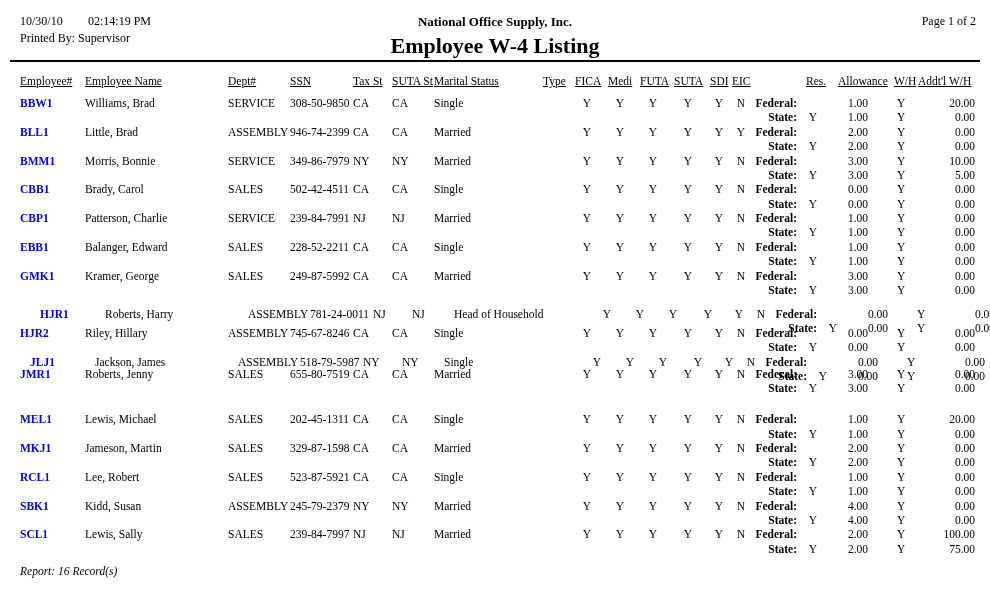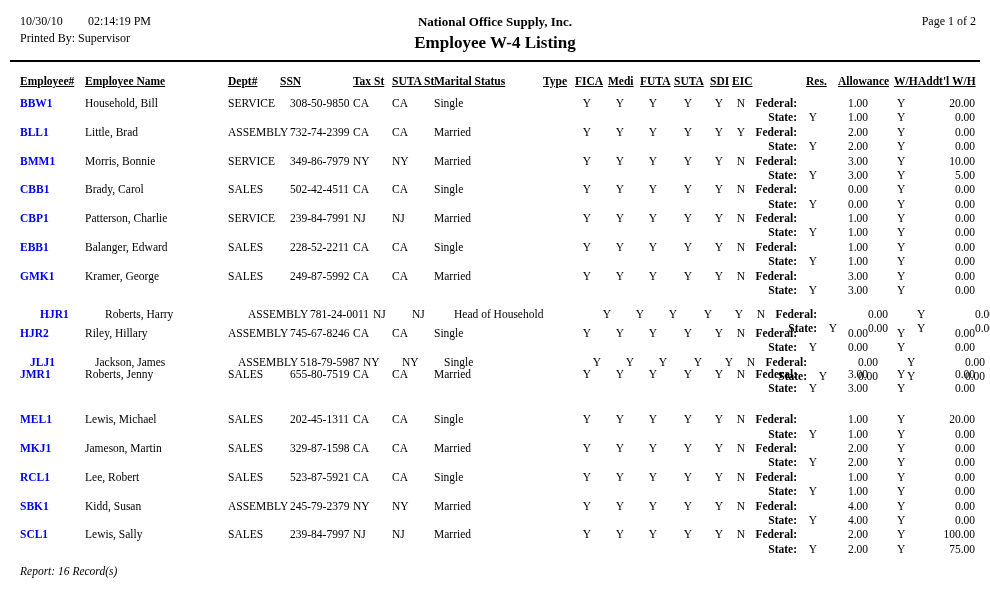--- a/index.html
+++ b/index.html
@@ -4,25 +4,25 @@
 <style>
   * { margin:0; padding:0; box-sizing:border-box; }
   html,body { background:#fff; }
   body {
     position:relative; width:990px; height:594px; overflow:hidden;
     font-family:"Liberation Serif", serif; color:#000;
   }
   .abs { position:absolute; white-space:nowrap; }
   .meta { font-size:12px; }
   .company { top:14px; left:0; width:100%; text-align:center; font-weight:bold; font-size:13px; }
-  .title { top:33px; left:0; width:100%; text-align:center; font-weight:bold; font-size:17px; }
+  .title { top:33px; left:0; width:100%; text-align:center; font-weight:bold; font-size:22px; }
   .page-no { top:14px; right:14px; font-size:12px; }
   .rule { top:60px; left:10px; width:970px; border-top:2px solid #000; height:0; }
 
-  .hdr { position:absolute; top:75px; font-weight:bold; font-size:11.5px;
+  .hdr { position:absolute; top:75px; font-weight:normal; font-size:11.5px;
          text-decoration:underline; white-space:nowrap; }
 
   #rows { position:absolute; top:97px; left:0; width:822px; height:460px; }
   .emp-block { position:absolute; left:0; width:990px; height:29px; }
   .cell { position:absolute; font-size:11.5px; line-height:13px; white-space:nowrap; }
   .l1 { top:0; } .l2 { top:14.4px; }
 
   .c-id      { left:20px;  font-weight:bold; color:var(--id-color,#0000ee); }
   .c-name    { left:85px; }
   .c-dept    { left:228px; }
@@ -37,21 +37,21 @@
   .c-suta    { left:674px; width:28px; text-align:center; }
   .c-sdi     { left:707px; width:24px; text-align:center; }
   .c-eic     { left:729px; width:24px; text-align:center; }
   .c-fslabel { left:697px; width:100px; text-align:right; font-weight:bold; }
   .c-res     { left:802px; width:22px; text-align:center; }
   .c-allow   { left:828px; width:60px; text-align:center; }
   .c-wh      { left:897px; }
   .c-addtl   { left:905px; width:70px; text-align:right; }
 
   .h-empno   { left:20px; }  .h-name  { left:85px; }  .h-dept { left:228px; }
-  .h-ssn     { left:280px; } .h-tax   { left:353px; } .h-sutast { left:392px; }
+  .h-ssn     { left:290px; } .h-tax   { left:353px; } .h-sutast { left:392px; }
   .h-marital { left:434px; } .h-type  { left:543px; } .h-fica { left:575px; }
   .h-medi    { left:608px; } .h-futa  { left:640px; } .h-suta { left:674px; }
   .h-sdi     { left:710px; } .h-eic   { left:732px; } .h-res  { left:806px; }
   .h-allow   { left:838px; } .h-wh    { left:894px; } .h-addtl { left:918px; }
 
   .footer { top:565px; left:20px; font-style:italic; font-size:11.5px; }
 </style>
 </head>
 <body>
 
@@ -80,21 +80,21 @@
   <span class="hdr h-eic">EIC</span>
   <span class="hdr h-res">Res.</span>
   <span class="hdr h-allow">Allowance</span>
   <span class="hdr h-wh">W/H</span>
   <span class="hdr h-addtl">Addt'l W/H</span>
 </div>
 
 <div id="rows">
     <div class="emp-block" style="top: 0px;">
       <span class="cell c-id l1">BBW1</span>
-      <span class="cell c-name l1">Household, Bill</span>
+      <span class="cell c-name l1">Williams, Brad</span>
       <span class="cell c-dept l1">SERVICE</span>
       <span class="cell c-ssn l1">308-50-9850</span>
       <span class="cell c-tax l1">CA</span>
       <span class="cell c-sutast l1">CA</span>
       <span class="cell c-marital l1">Single</span>
       <span class="cell c-type l1"></span>
       <span class="cell c-fica l1">Y</span>
       <span class="cell c-medi l1">Y</span>
       <span class="cell c-futa l1">Y</span>
       <span class="cell c-suta l1">Y</span>
@@ -108,21 +108,21 @@
       <span class="cell c-fslabel l2">State:</span>
       <span class="cell c-res l2">Y</span>
       <span class="cell c-allow l2">1.00</span>
       <span class="cell c-wh l2">Y</span>
       <span class="cell c-addtl l2">0.00</span>
     </div>
     <div class="emp-block" style="top: 28.75px;">
       <span class="cell c-id l1">BLL1</span>
       <span class="cell c-name l1">Little, Brad</span>
       <span class="cell c-dept l1">ASSEMBLY</span>
-      <span class="cell c-ssn l1">732-74-2399</span>
+      <span class="cell c-ssn l1">946-74-2399</span>
       <span class="cell c-tax l1">CA</span>
       <span class="cell c-sutast l1">CA</span>
       <span class="cell c-marital l1">Married</span>
       <span class="cell c-type l1"></span>
       <span class="cell c-fica l1">Y</span>
       <span class="cell c-medi l1">Y</span>
       <span class="cell c-futa l1">Y</span>
       <span class="cell c-suta l1">Y</span>
       <span class="cell c-sdi l1">Y</span>
       <span class="cell c-eic l1">Y</span>

